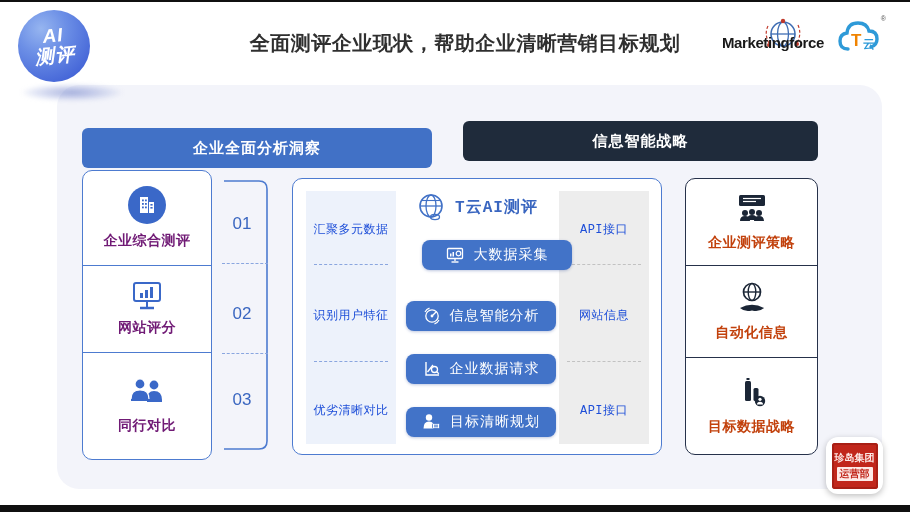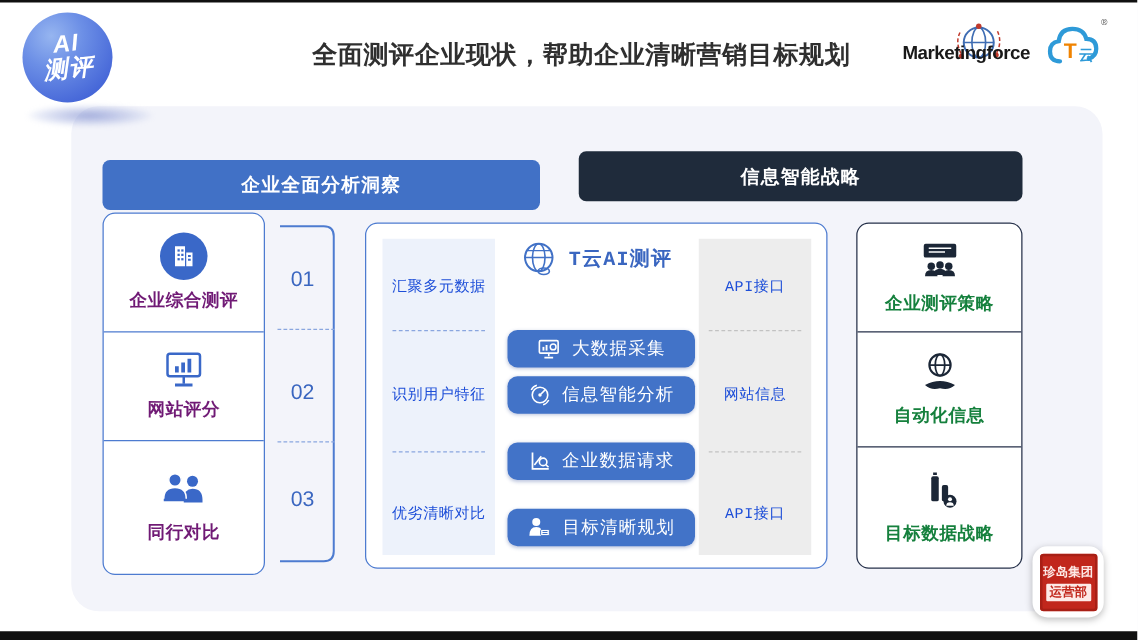--- a/index.html
+++ b/index.html
@@ -69,21 +69,21 @@
     display:flex; align-items:center; justify-content:center; gap:9px; color:#fff; font-size:14px;
     letter-spacing:1px; cursor:pointer; box-shadow:0 1px 3px rgba(40,70,150,0.3); }
 
   
   .right-panel { position:absolute; left:685px; top:178px; width:133px; height:277px;
     background:#fff; border:1.5px solid #26314a; border-radius:10px; display:flex; flex-direction:column; }
   .rp-cell { display:flex; flex-direction:column; align-items:center; justify-content:center; gap:9px; }
   .rp-cell-1 { height:87px; border-bottom:1.5px solid #26314a; }
   .rp-cell-2 { height:92px; border-bottom:1.5px solid #26314a; }
   .rp-cell-3 { flex:1; }
-  .rp-label { color:#15803d; font-size:14px; font-weight:bold; letter-spacing:0.5px; }
+  .rp-label { color:#c2410c; font-size:14px; font-weight:bold; letter-spacing:0.5px; }
 
   
   .stamp { position:absolute; left:826px; top:437px; width:57px; height:57px; background:#fff;
     border-radius:12px; box-shadow:0 2px 6px rgba(0,0,0,0.25); display:flex; align-items:center; justify-content:center; }
   .stamp-inner { width:46px; height:46px; background:#c1271c; border-radius:3px;
     display:flex; flex-direction:column; align-items:center; justify-content:center; gap:2px;
     box-shadow:inset 0 0 0 2px #a81f15; }
   .stamp-line1 { color:#fde9e6; font-size:10px; font-weight:bold; letter-spacing:0px; }
   .stamp-line2 { color:#c1271c; background:#fdeae7; font-size:10px; font-weight:bold; padding:0 3px; border-radius:1px; }
 </style>
@@ -208,21 +208,21 @@
     </div>
 
     <div class="cb-col cb-col-right">
       <div class="col-text" style="top:30px;">API接口</div>
       <div class="col-dash" style="top:73px;"></div>
       <div class="col-text" style="top:116px;">网站信息</div>
       <div class="col-dash" style="top:170px;"></div>
       <div class="col-text" style="top:211px;">API接口</div>
     </div>
 
-    <div class="cb-btn" style="top:85px;">
+    <div class="cb-btn" style="top:61px;margin-left:16px;">
       <svg width="19" height="17" viewBox="0 0 19 17">
         <rect x="1.5" y="1.5" width="15" height="10" rx="1" fill="none" stroke="#fff" stroke-width="1.3"></rect>
         <rect x="4" y="6.5" width="1.5" height="3" fill="#fff"></rect>
         <rect x="6.5" y="5" width="1.5" height="4.5" fill="#fff"></rect>
         <circle cx="12.5" cy="6.5" r="2.3" fill="none" stroke="#fff" stroke-width="1.2"></circle>
         <line x1="9" y1="11.5" x2="9" y2="14" stroke="#fff" stroke-width="1.3"></line>
         <line x1="5.5" y1="15" x2="12.5" y2="15" stroke="#fff" stroke-width="1.4"></line>
       </svg>
       <span>大数据采集</span>
     </div>

